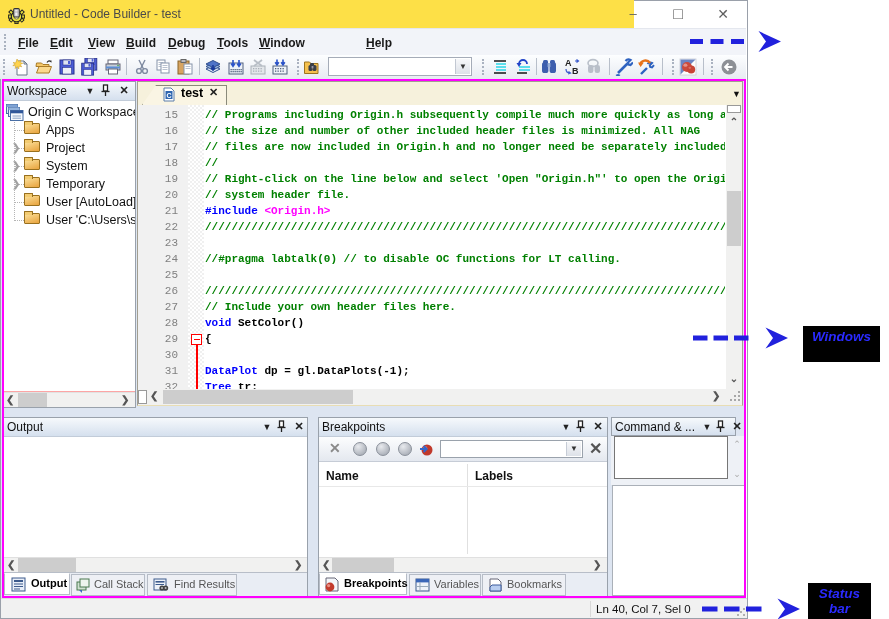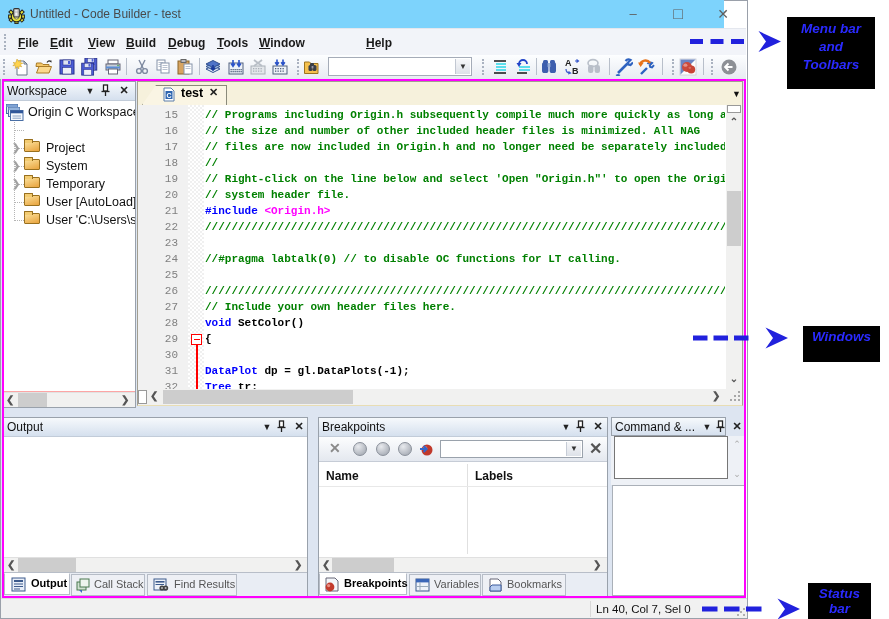--- a/index.html
+++ b/index.html
@@ -5,21 +5,21 @@
 html,body{margin:0;padding:0;}
 #page{position:relative;width:889px;height:619px;background:#ffffff;overflow:hidden;
   font-family:"Liberation Sans",sans-serif;}
 #page *{box-sizing:border-box;}
 #page div{position:absolute;}
 #page svg{position:absolute;}
 #page span,#page u{position:static;}
 .t{white-space:pre;}
 
 #win{left:0;top:0;width:748px;height:619px;border:1px solid #9aa0aa;background:#fff;}
-#titlebar{left:0;top:0;width:724px;height:28px;background:#7dd3fc;}
+#titlebar{left:0;top:0;width:634px;height:28px;background:#fde047;}
 #title{left:30px;top:7px;font-size:12px;color:#4a4a4a;}
 .capbtn{top:0;width:34px;height:28px;color:#5f5f5f;font-size:13px;text-align:center;line-height:28px;}
 #menubar{left:0;top:28px;width:746px;height:27px;background:#f2f4f9;border-top:1px solid #e4e7ee;}
 .menu{top:7px;font-size:12px;font-weight:600;color:#1a1a1a;}
 .menu u{text-decoration:underline;}
 #toolbar{left:0;top:55px;width:746px;height:24px;background:linear-gradient(#fdfeff,#e7ebf2);}
 .grip{width:3px;border-left:2px dotted #aab2c0;height:16px;top:4px;}
 .tsep{width:1px;height:17px;top:3px;background:#b8bfca;}
 .ticon{top:3px;width:18px;height:18px;}
 
@@ -409,20 +409,24 @@
           <rect x="0.5" y="0.5" width="11" height="2.6" fill="#7fa3d4"></rect>
           <rect x="2.5" y="3.5" width="11" height="9" fill="#e8f0fa" stroke="#4a6fa5"></rect>
           <rect x="2.5" y="3.5" width="11" height="2.6" fill="#93b3dc"></rect>
           <rect x="4.5" y="6.5" width="12.5" height="10" fill="#f6f9fd" stroke="#4a6fa5"></rect>
           <rect x="4.5" y="6.5" width="12.5" height="2.8" fill="#30579a"></rect>
           <line x1="6.5" y1="12" x2="15" y2="12" stroke="#8aa2c4"></line>
           <line x1="6.5" y1="14.2" x2="15" y2="14.2" stroke="#8aa2c4"></line>
         </svg>
         <div class="lbl" style="left:24px;">Origin C Workspace</div>
       </div>
+      <div class="tree-row" style="top:20px;">
+          <div class="fold" style="left:20px;top:2px;"></div>
+          <div class="lbl" style="left:42px;">Apps</div>
+        </div>
       <div class="tree-row" style="top:38px;">
           <span class="chev" style="left:8px;top:3px;">❯</span>
           <div class="fold" style="left:20px;top:2px;"></div>
           <div class="lbl" style="left:42px;">Project</div>
         </div>
       <div class="tree-row" style="top:56px;">
           <span class="chev" style="left:8px;top:3px;">❯</span>
           <div class="fold" style="left:20px;top:2px;"></div>
           <div class="lbl" style="left:42px;">System</div>
         </div>
@@ -646,21 +650,21 @@
         <svg style="left:5px;top:3px" width="16" height="15" viewBox="0 0 16 15">
             <path d="M2 1 h8 l3 3 v9 h-11z" fill="#fff" stroke="#667"></path>
             <path d="M4 7 h9 v6 h-11 v-4 l2 -2z" fill="#b8cdf0" stroke="#3a5a9c"></path>
           </svg>
         <div style="left:24px;top:3px;">Bookmarks</div>
       </div>
     </div>
   </div>
 
   <div class="bpanel" id="cmdp" style="left:611px;width:133px;height:179px;border:none;background:transparent;">
-    <div class="phead" style="width:115px;border:1px solid #99a1ab;">
+    <div class="phead" style="width:125px;border:1px solid #99a1ab;">
       <div class="cap">Command &amp; ...</div>
       <div class="ph-ic" style="left:88px;font-size:9px;top:4px;">▼</div>
       <div class="ph-ic" style="left:103px;">
           <svg width="11" height="13" viewBox="0 0 11 13" style="position:static">
             <g stroke="#222" stroke-width="1.3" fill="none">
               <rect x="3.5" y="1" width="4" height="6" fill="#fff"></rect>
               <line x1="1.5" y1="7.5" x2="9.5" y2="7.5"></line>
               <line x1="5.5" y1="8" x2="5.5" y2="12"></line>
             </g>
           </svg>
@@ -669,21 +673,20 @@
     </div>
     <div style="left:0;top:19px;width:133px;height:49px;background:#eef1f6;">
       <div style="left:3px;top:0px;width:114px;height:43px;background:#fff;border:1px solid #767676;"></div>
       <div style="left:119px;top:3px;width:14px;font-size:9px;color:#aaa;text-align:center;">⌃</div>
       <div style="left:119px;top:33px;width:14px;font-size:9px;color:#aaa;text-align:center;">⌄</div>
     </div>
     <div style="left:1px;top:68px;width:132px;height:111px;background:#fff;border:1px solid #aab0b8;border-right:none;"></div>
   </div>
   <div id="magenta"></div>
 
-  <div class="ann" style="left:787px;top:17px;width:88px;height:72px;font-size:13.5px;line-height:18px;padding-top:3px;">Menu bar<br>and<br>Toolbars</div>
   <div class="ann" style="left:803px;top:326px;width:77px;height:36px;font-size:13.5px;padding-top:3px;">Windows</div>
   <div class="ann" style="left:808px;top:583px;width:63px;height:36px;font-size:13.5px;line-height:15px;padding-top:3px;">Status<br>bar</div>
   <svg id="arrows" viewBox="0 0 889 619">
     <g stroke="#2121dd" stroke-width="5" fill="#2121dd">
       <line x1="690" y1="41.5" x2="746" y2="41.5" stroke-dasharray="13 7.5"></line>
       <polygon points="758.5,31 781,41.5 758.5,52 766,41.5" stroke="none"></polygon>
       <line x1="693" y1="338" x2="749" y2="338" stroke-dasharray="14.5 6"></line>
       <polygon points="765.5,327.5 788,338 765.5,348.5 773,338" stroke="none"></polygon>
       <line x1="702" y1="609" x2="762" y2="609" stroke-dasharray="15.5 6.5"></line>
       <polygon points="777.5,598.5 800,609 777.5,619.5 785,609" stroke="none"></polygon>

